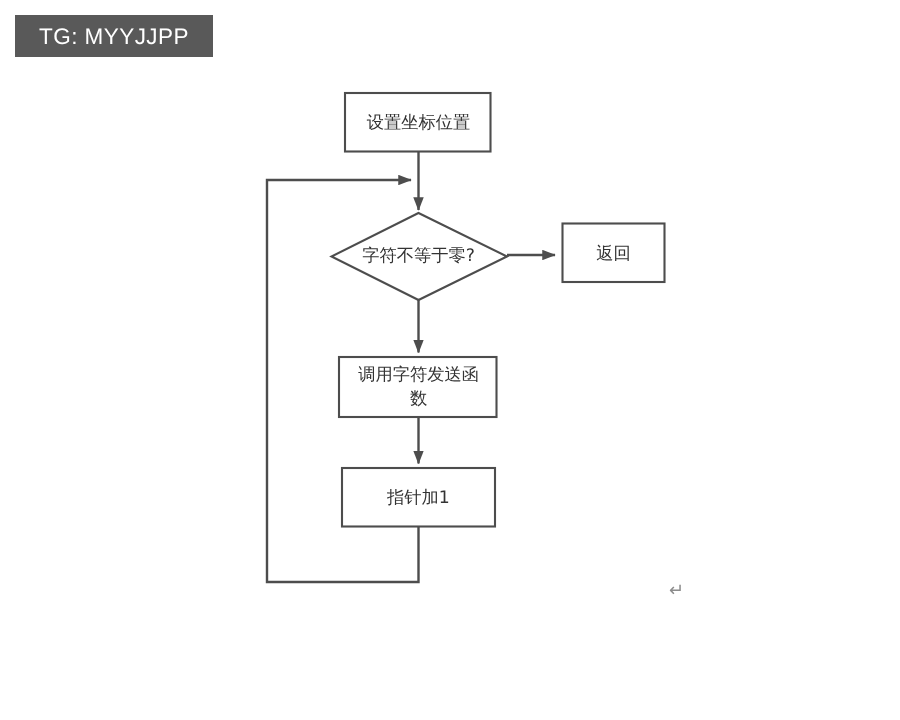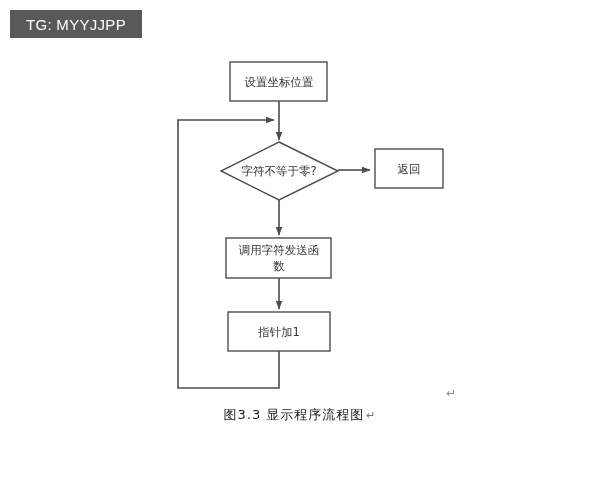--- a/index.html
+++ b/index.html
@@ -139,18 +139,15 @@
     </g>
 
     <g>
       <rect class="node-shape" x="228" y="312" width="102" height="39"></rect>
       <text class="node-text" x="279" y="332.5">指针加1</text>
     </g>
   </svg>
 
   <div id="stray-pilcrow">↵</div>
 
-  <div id="caption">
-    <span>图3.3 显示程序流程图</span><span class="pilcrow">↵</span>
-  </div>
 
 
 </div>
 
 </body></html>

